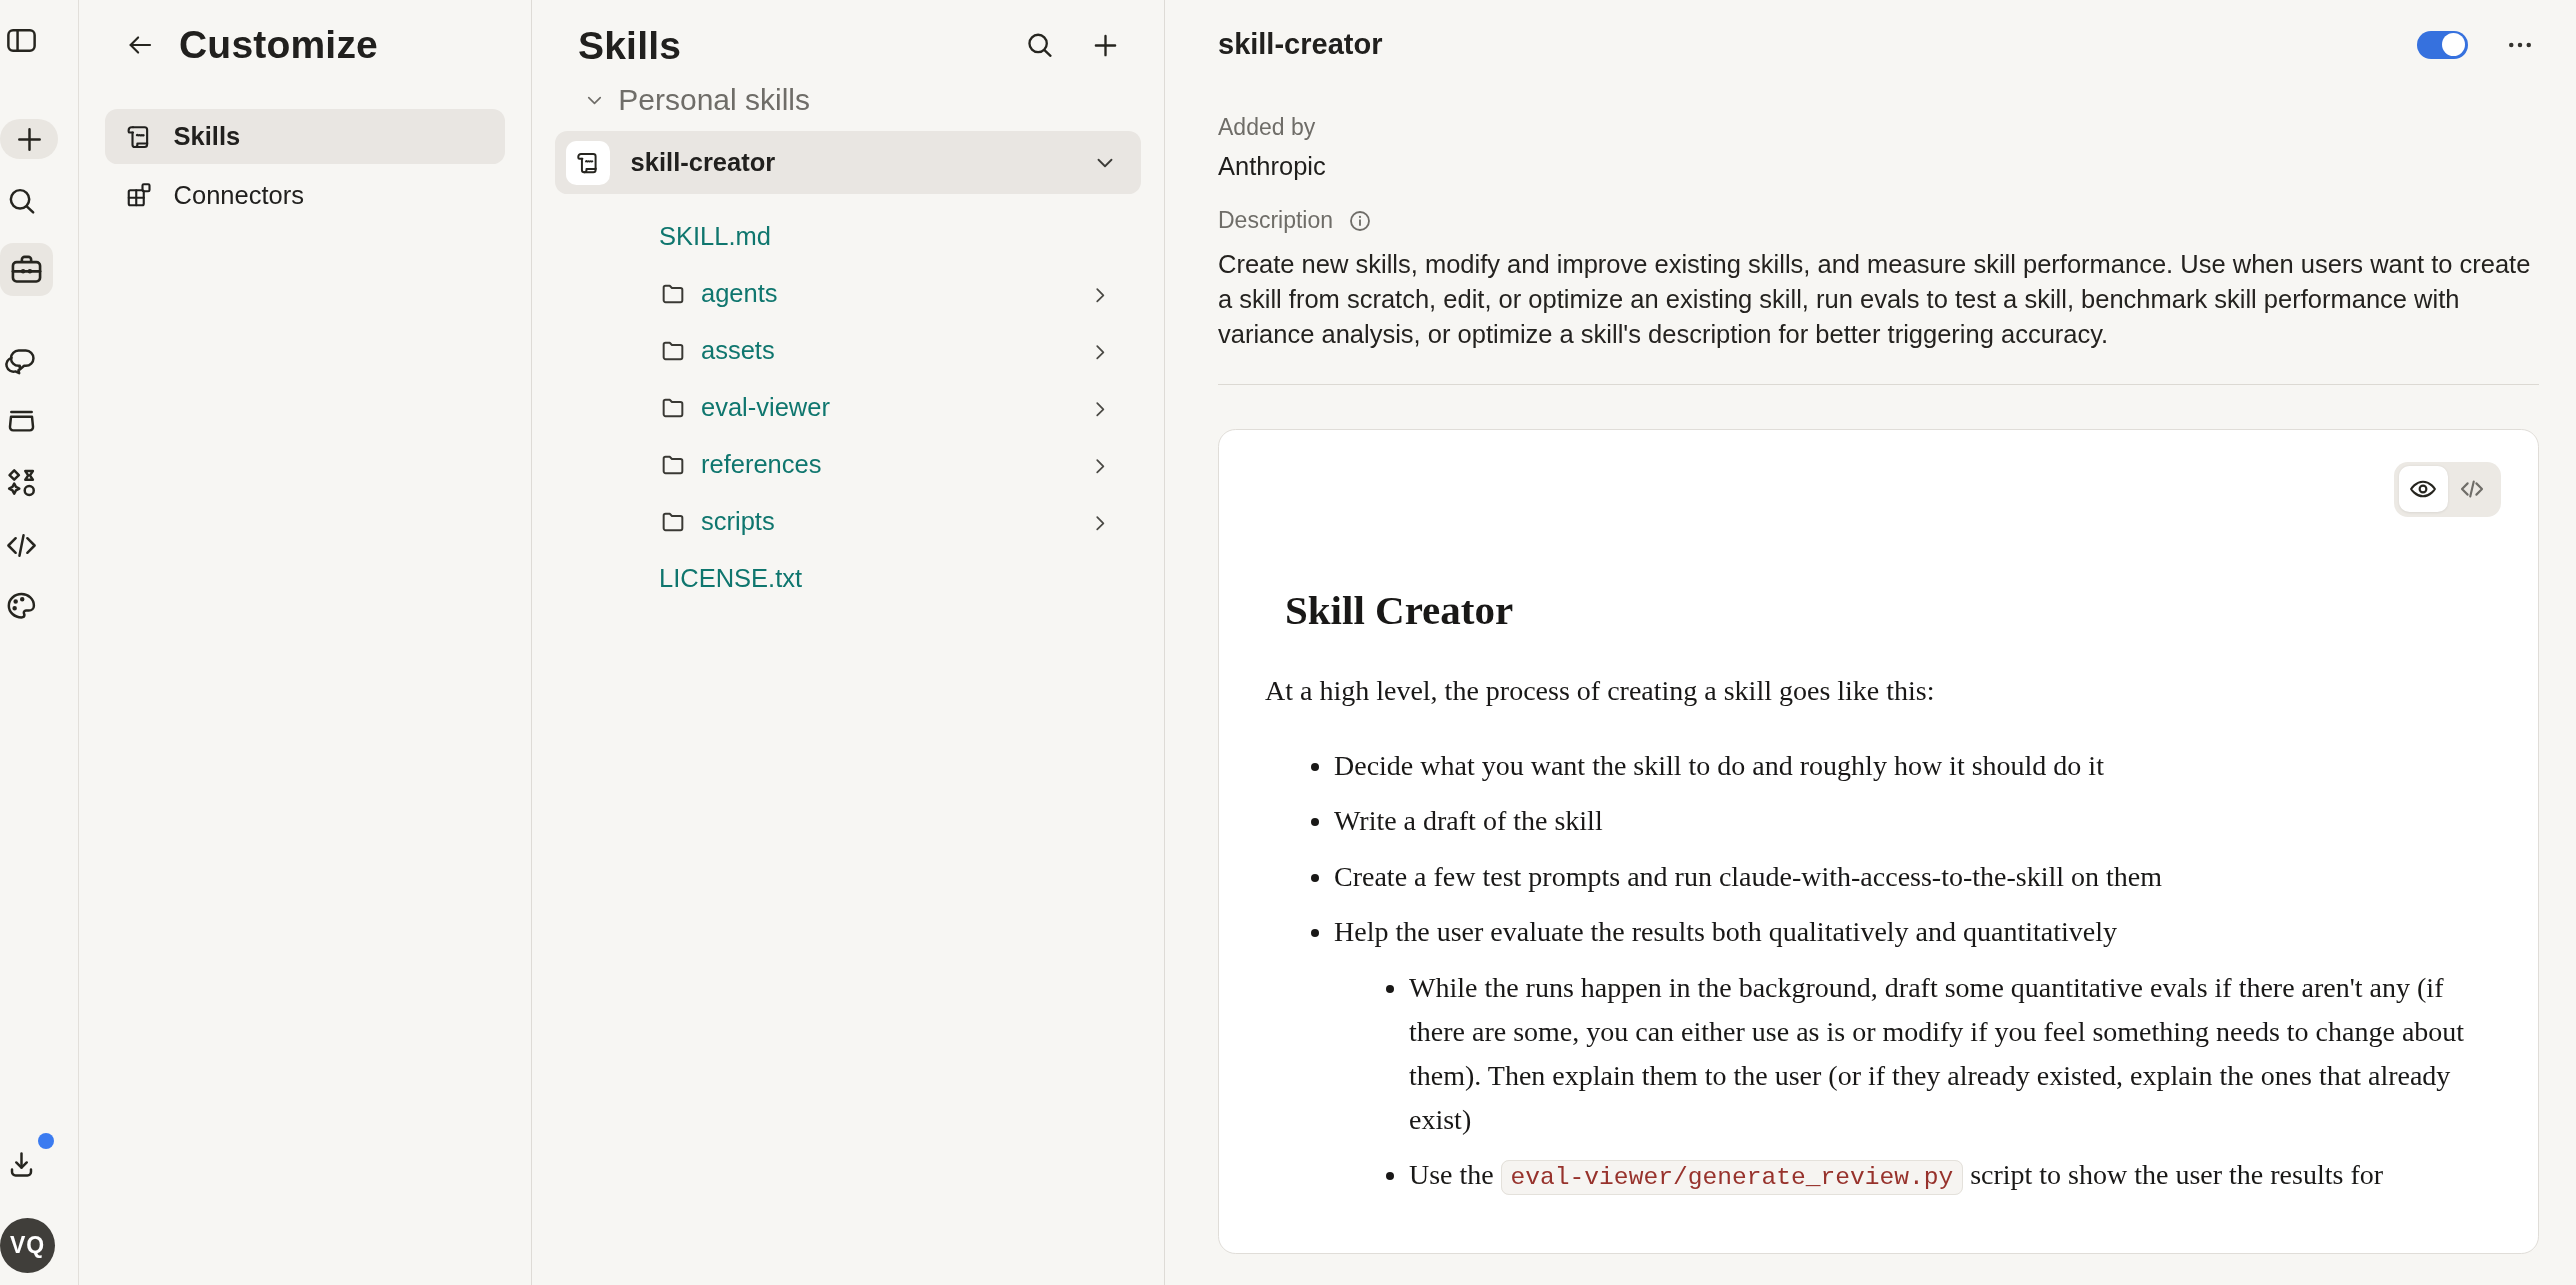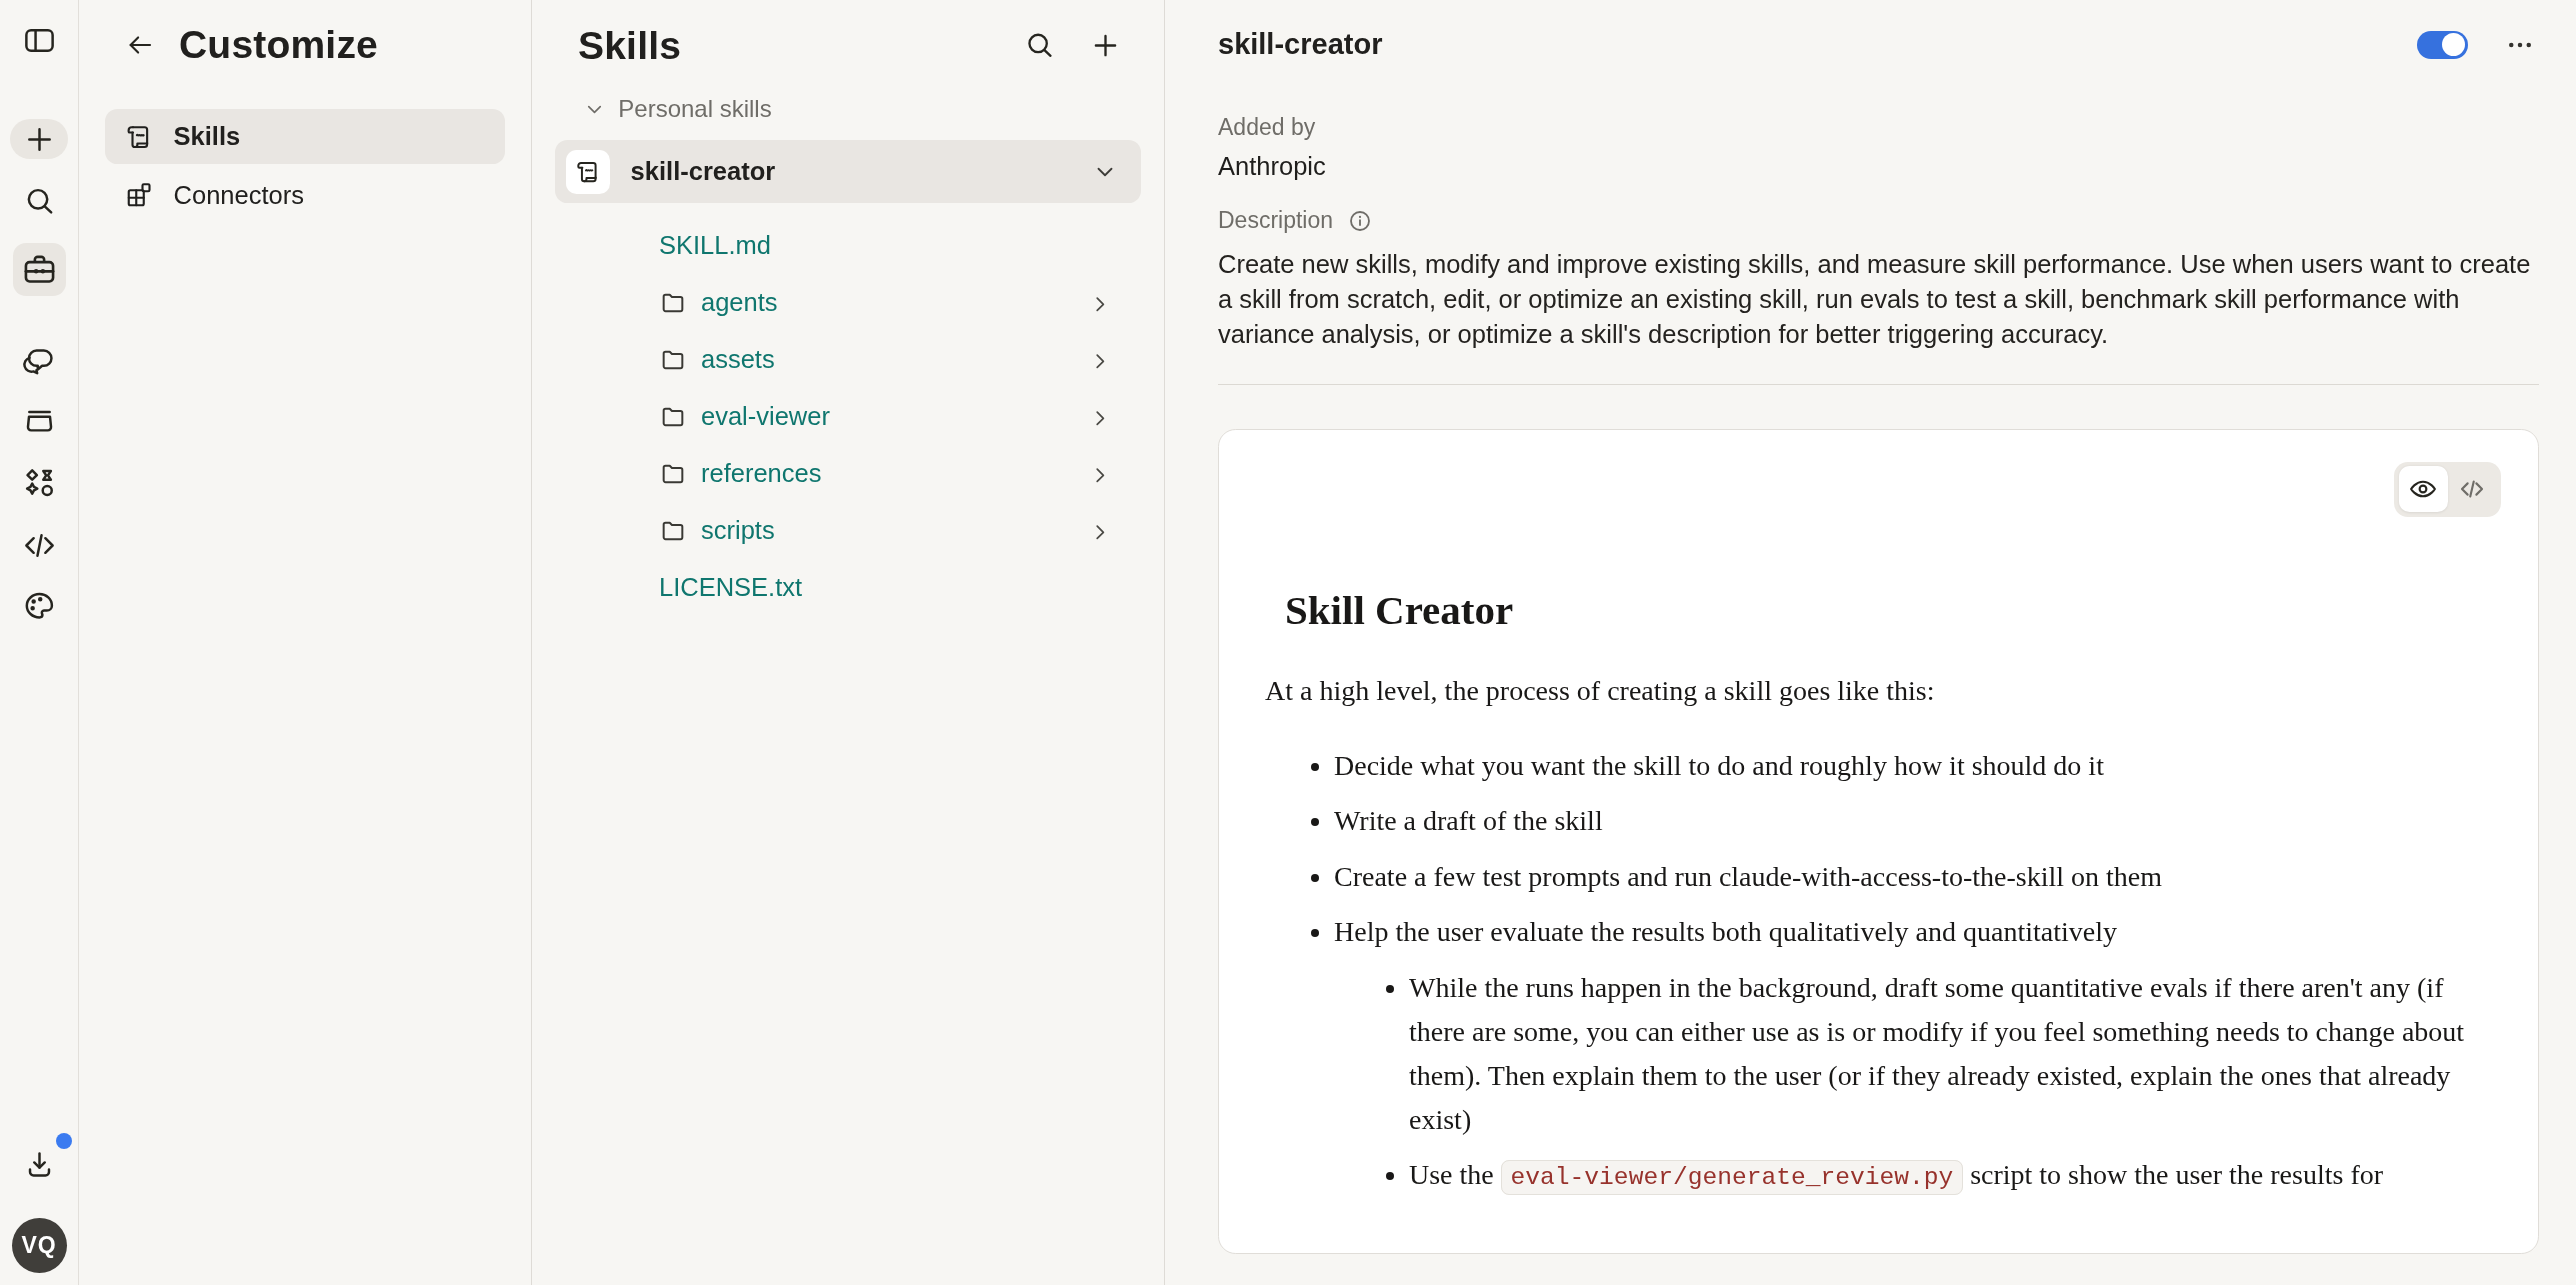--- a/index.html
+++ b/index.html
@@ -11,21 +11,21 @@
     overflow:hidden;
     display:flex;
   }
   svg { display:block; }
   .ic { stroke:currentColor; fill:none; stroke-width:1.7; stroke-linecap:round; stroke-linejoin:round; }
 
   
   .rail {
     width:79px; flex:0 0 79px; height:100%;
     border-right:0.9px solid #e2dfda;
-    display:flex; flex-direction:column; align-items:center;
+    display:flex; flex-direction:column; align-items:flex-start;
   }
   .rail-btn { width:42px; height:42px; display:flex; align-items:center; justify-content:center; color:#26251f; }
   .rail-btn svg { width:35px; height:35px; }
   .pill-bg { width:58px; height:40px; background:#e9e6e1; border-radius:20px; display:flex; align-items:center; justify-content:center; margin-top:58px; color:#26251f; }
   .pill-bg svg { width:35px; height:35px; }
   .sel-bg { width:53px; height:53px; background:#e9e6e1; border-radius:13px; display:flex; align-items:center; justify-content:center; margin-top:21px; color:#26251f; }
   .sel-bg svg { width:37px; height:37px; }
   .rail-top { margin-top:19.3px; }
   .gap-md { margin-top:21px; }
   .gap-lg { margin-top:44px; }
@@ -63,21 +63,21 @@
 
   
   .panel-mid {
     width:633px; flex:0 0 633px; height:100%;
     border-right:0.9px solid #dedbd6;
     padding-top:26px;
   }
   .mid-header { display:flex; align-items:center; height:39px; padding:0 42px 0 46px; }
   .mid-actions { margin-left:auto; display:flex; align-items:center; gap:33px; color:#26251f; }
   .mid-actions svg { width:33px; height:33px; }
-  .group-row { margin-top:29px; display:flex; align-items:center; gap:12.3px; padding-left:51px; color:#6f6d68; font-size:24px; height:30px; }
+  .group-row { margin-top:20px; display:flex; align-items:center; gap:12.3px; padding-left:51px; color:#6f6d68; font-size:30px; height:30px; }
   .group-row svg { width:23px; height:23px; }
   .tree { margin-top:16px; padding:0 23px; }
   .tree-sel {
     height:63px; background:#e9e6e2; border-radius:12.3px;
     display:flex; align-items:center; padding:0 23px 0 10.6px;
   }
   .badge {
     width:44px; height:44px; background:#ffffff; border-radius:10.6px;
     display:flex; align-items:center; justify-content:center; color:#26251f;
   }

